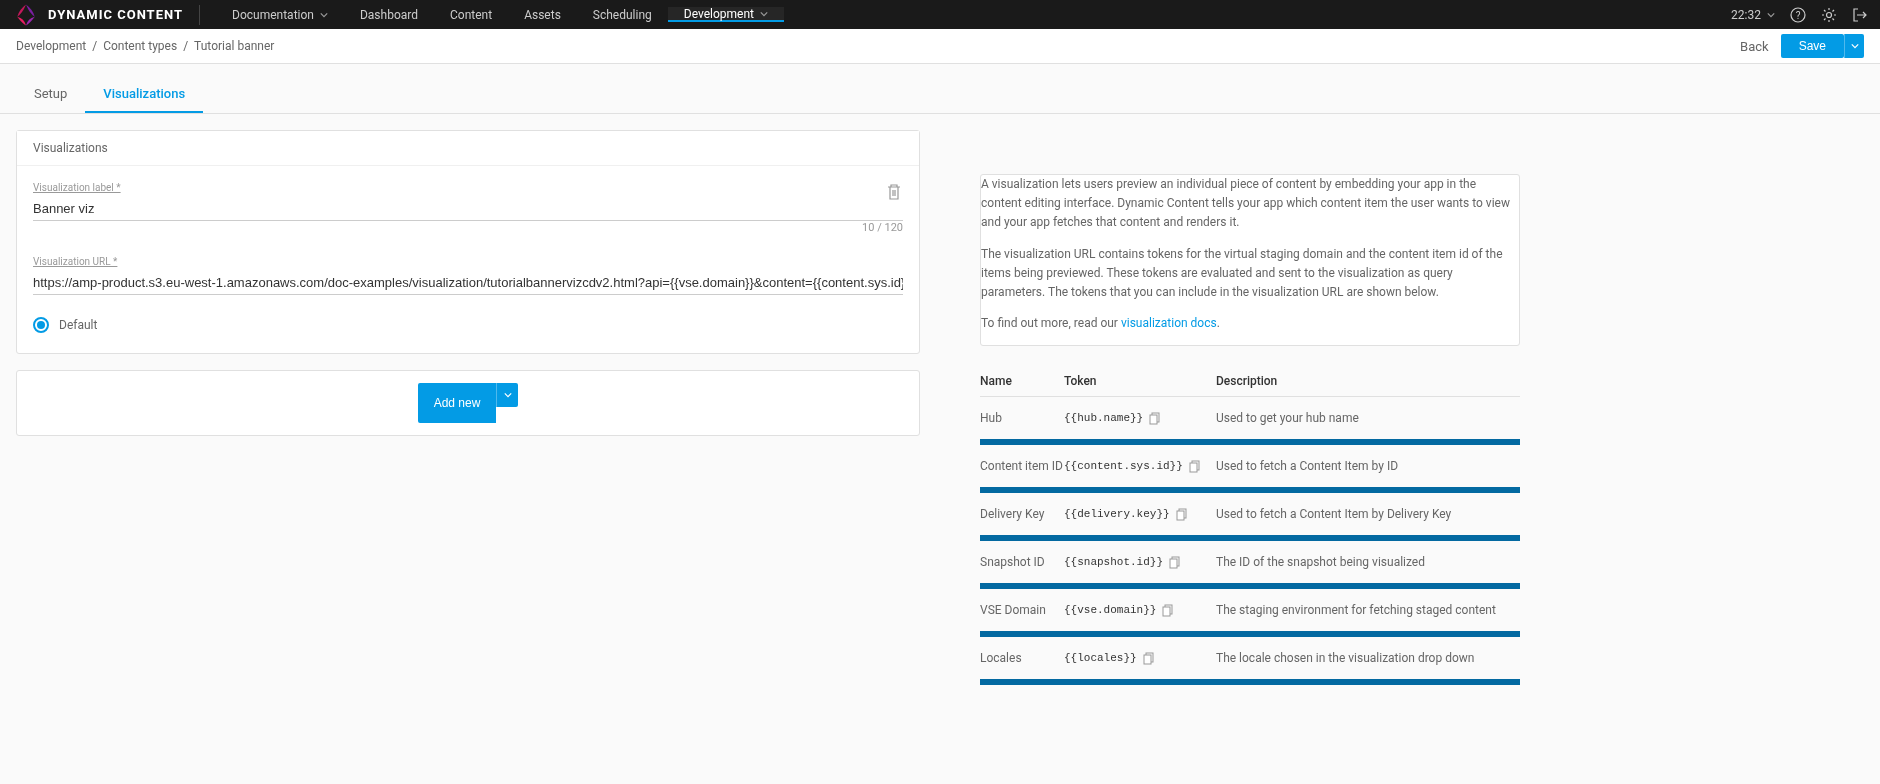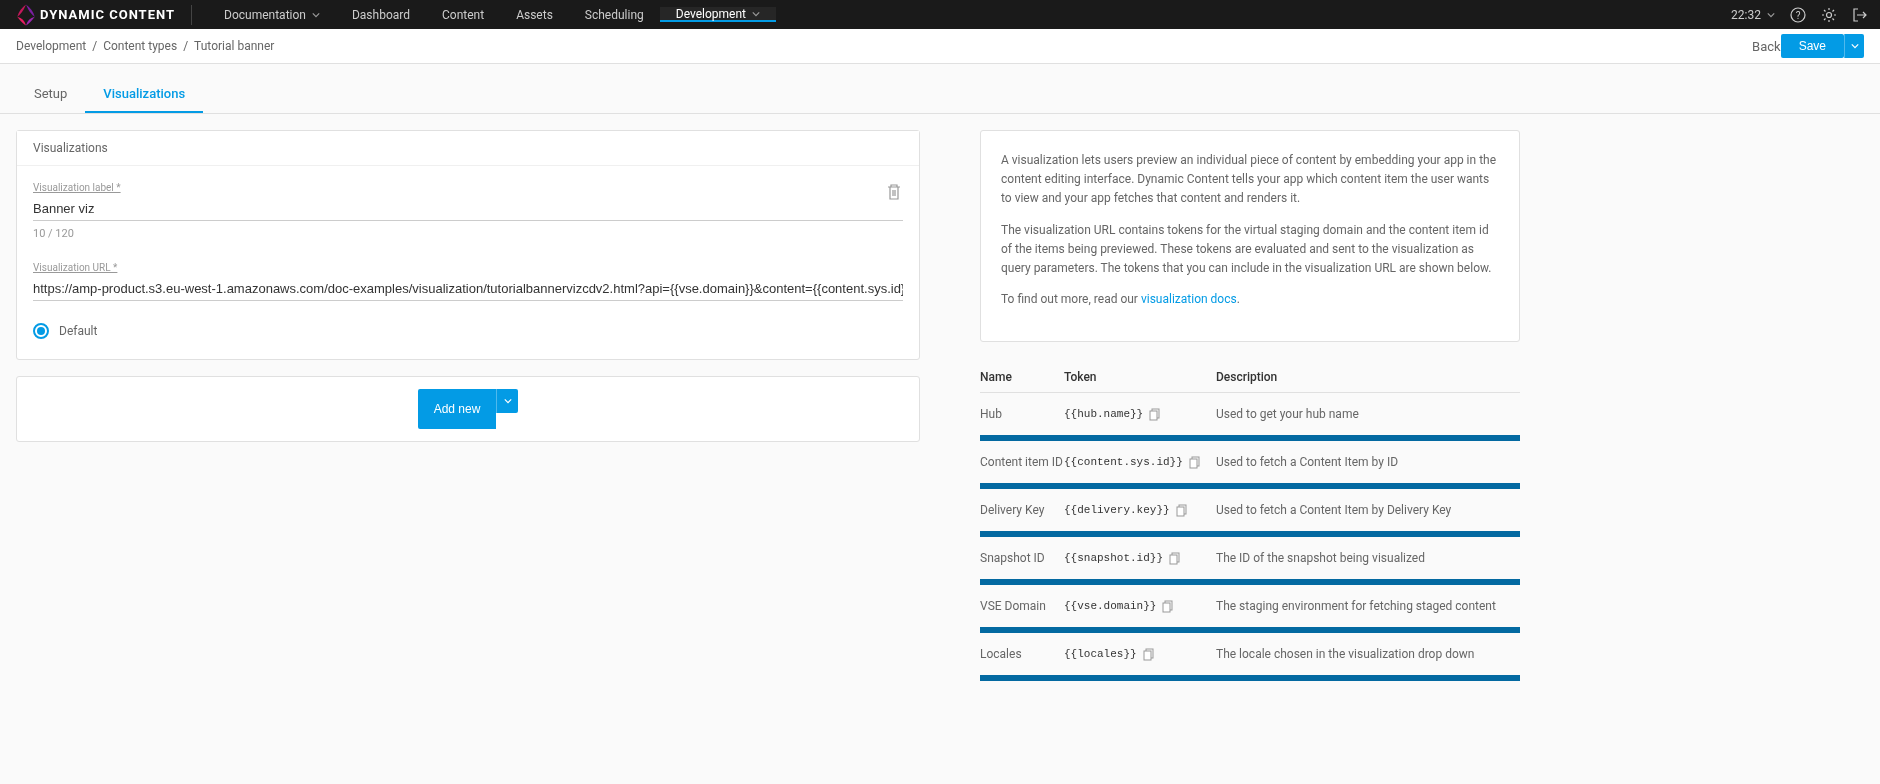--- a/index.html
+++ b/index.html
@@ -20,20 +20,21 @@
       background: #1a1a1a;
       display: flex;
       align-items: center;
       padding: 0 12px;
       color: #ccc;
       font-size: 12px;
     }
     .logo-wrap {
       display: flex;
       align-items: center;
+      gap: 8px;
     }
     .logo {
       width: 28px;
       height: 28px;
     }
     .logo-text {
       font-weight: 700;
       letter-spacing: 1px;
       color: #fff;
       font-size: 13px;
@@ -103,20 +104,21 @@
       gap: 6px;
     }
     .breadcrumb a {
       color: #666;
       text-decoration: none;
     }
     .subheader-right {
       margin-left: auto;
       display: flex;
       align-items: center;
+      gap: 12px;
     }
     .back-link {
       font-size: 13px;
       color: #666;
       cursor: pointer;
     }
     .save-btn {
       background: #039be5;
       color: #fff;
       border: none;
@@ -202,23 +204,24 @@
       width: 100%;
       border: none;
       border-bottom: 1px solid #ccc;
       font-size: 13px;
       padding: 4px 0;
       outline: none;
       color: #333;
       background: transparent;
     }
     .char-count {
+      text-align: right;
       font-size: 11px;
       color: #999;
-      margin-top: 6px;
+      margin-top: 0;
     }
     .delete-icon {
       position: absolute;
       right: 16px;
       top: 16px;
       cursor: pointer;
       width: 18px;
       height: 18px;
     }
     .default-row {
@@ -282,24 +285,24 @@
       align-items: center;
       justify-content: center;
     }
     .right-panel {
       width: 540px;
     }
     .help-box {
       background: #fff;
       border: 1px solid #e0e0e0;
       border-radius: 3px;
-      padding: 20px;
       font-size: 12px;
       color: #666;
       line-height: 1.6;
+      margin-top: 44px;
     }
     .help-box p {
       margin-bottom: 12px;
     }
     .help-box a {
       color: #039be5;
       text-decoration: none;
     }
     .token-table {
       margin-top: 20px;

